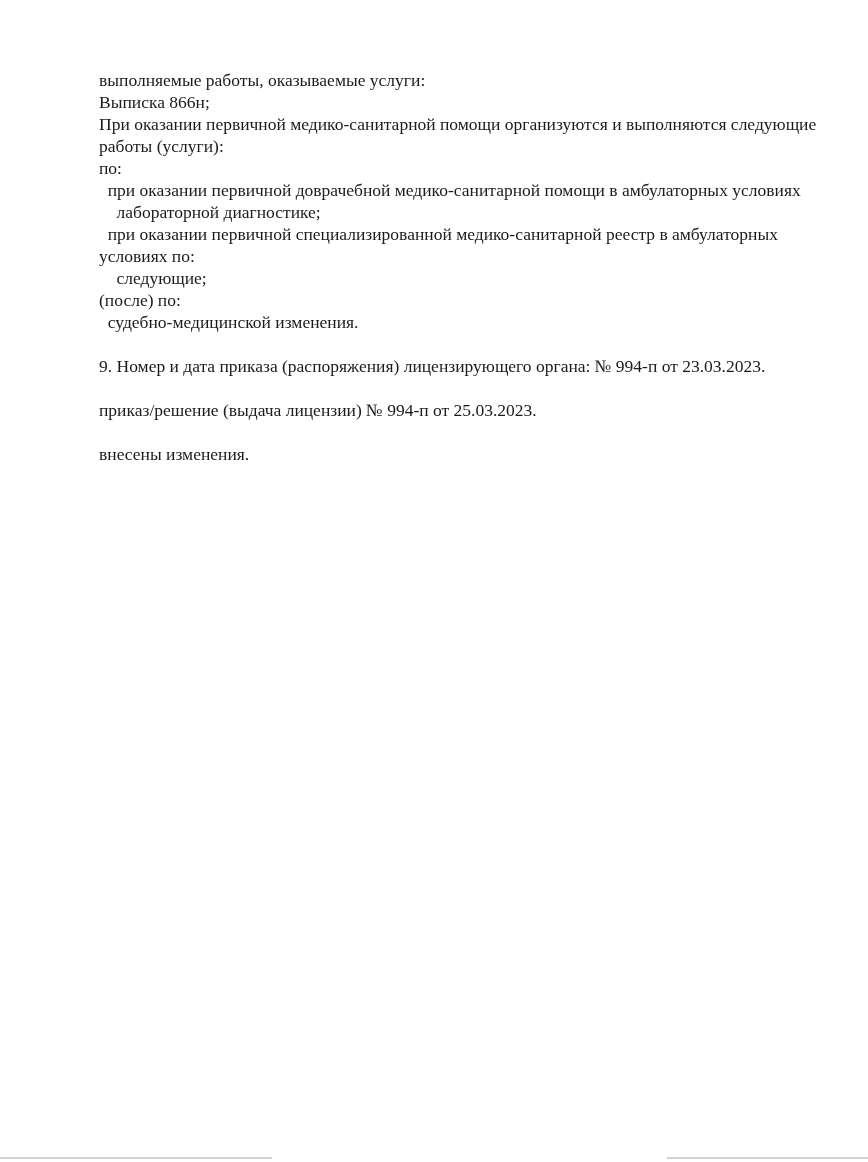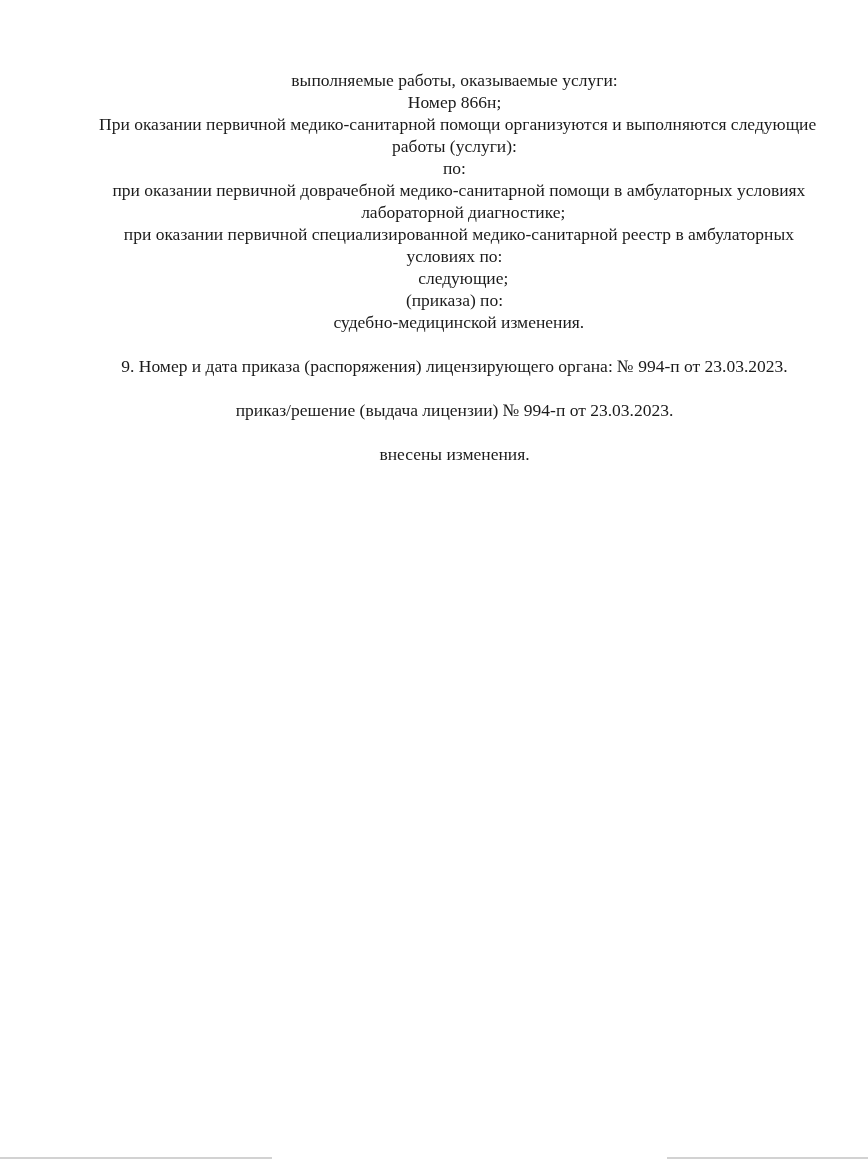--- a/index.html
+++ b/index.html
@@ -16,21 +16,20 @@
   }
   .doc-text {
     position: absolute;
     left: 99px;
     top: 69px;
     right: 58px;
     font-family: "Liberation Serif", "DejaVu Serif", serif;
     font-size: 17.5px;
     line-height: 22px;
     color: #1b1b1b;
-    text-align: center;
   }
   .text-line {
     white-space: pre;
     min-height: 22px;
   }
   .bottom-divider {
     position: absolute;
     top: 1157px;
     height: 2px;
     background: #d2d2d2;
@@ -39,35 +38,35 @@
   .bottom-divider.right { left: 667px; width: 201px; }
 </style>
 </head>
 <body>
 
 <div class="page">
 
   <div class="doc-text">
 
   <div class="text-line">выполняемые работы, оказываемые услуги:</div>
-      <div class="text-line">Номер 866н;</div>
+      <div class="text-line">Выписка 866н;</div>
       <div class="text-line">При оказании первичной медико-санитарной помощи организуются и выполняются следующие</div>
       <div class="text-line">работы (услуги):</div>
       <div class="text-line">по:</div>
       <div class="text-line">  при оказании первичной доврачебной медико-санитарной помощи в амбулаторных условиях</div>
       <div class="text-line">    лабораторной диагностике;</div>
       <div class="text-line">  при оказании первичной специализированной медико-санитарной реестр в амбулаторных</div>
       <div class="text-line">условиях по:</div>
       <div class="text-line">    следующие;</div>
-      <div class="text-line">(приказа) по:</div>
+      <div class="text-line">(после) по:</div>
       <div class="text-line">  судебно-медицинской изменения.</div>
       <div class="text-line">&nbsp;</div>
       <div class="text-line">9. Номер и дата приказа (распоряжения) лицензирующего органа: № 994-п от 23.03.2023.</div>
       <div class="text-line">&nbsp;</div>
-      <div class="text-line">приказ/решение (выдача лицензии) № 994-п от 23.03.2023.</div>
+      <div class="text-line">приказ/решение (выдача лицензии) № 994-п от 25.03.2023.</div>
       <div class="text-line">&nbsp;</div>
       <div class="text-line">внесены изменения.</div>
     </div>
 
   <div class="bottom-divider left"></div>
   <div class="bottom-divider right"></div>
 
 </div>
 
 </body></html>

